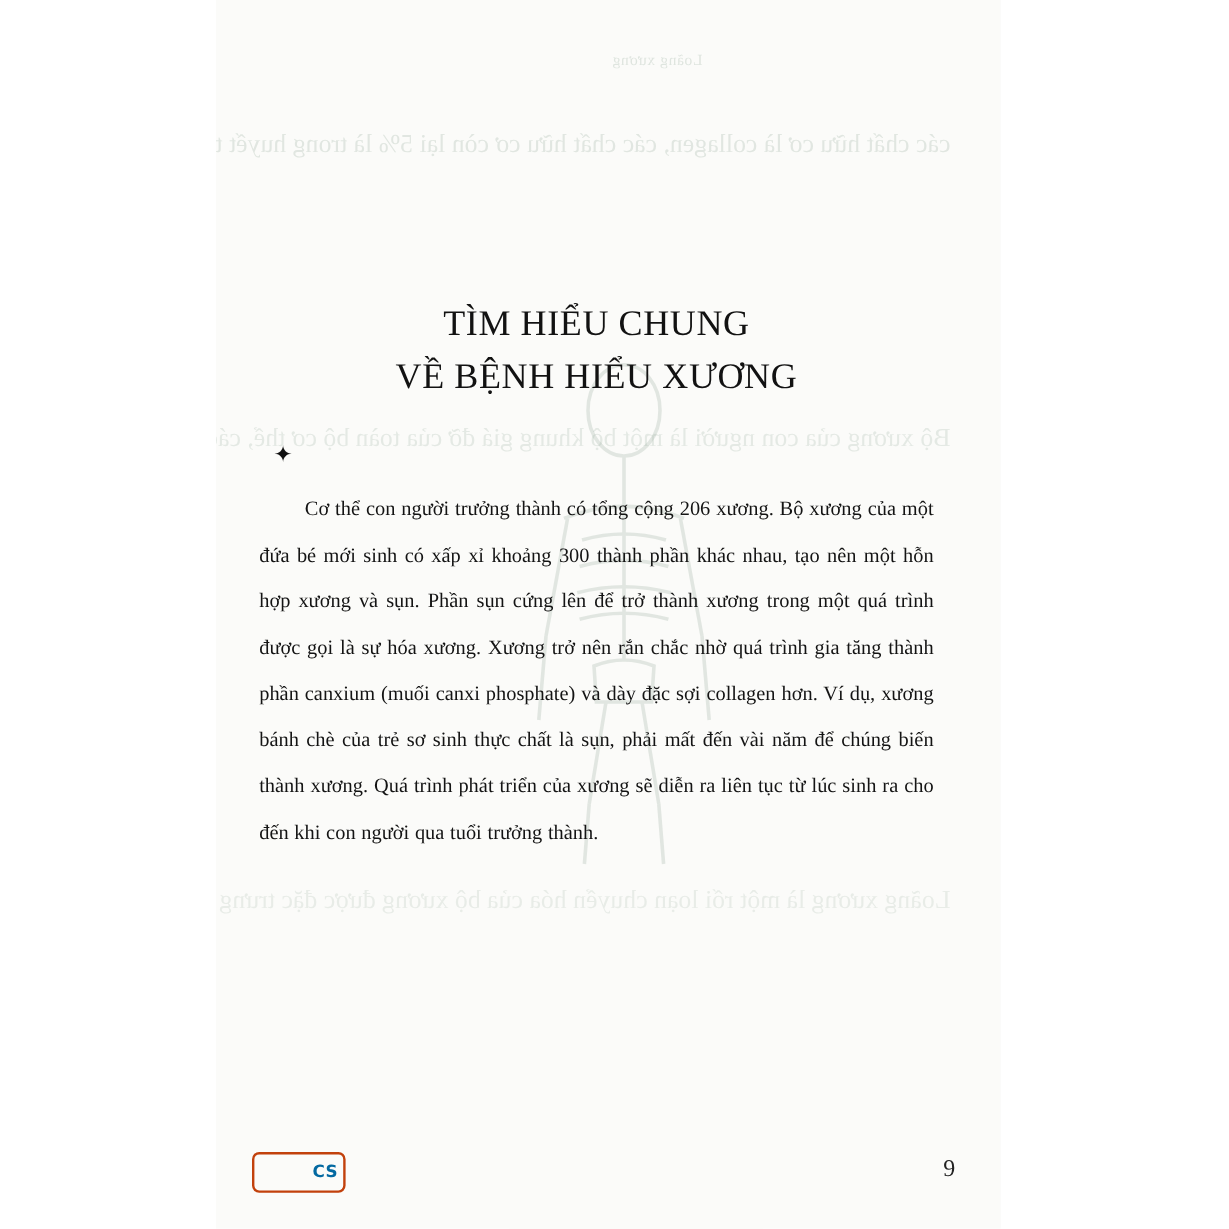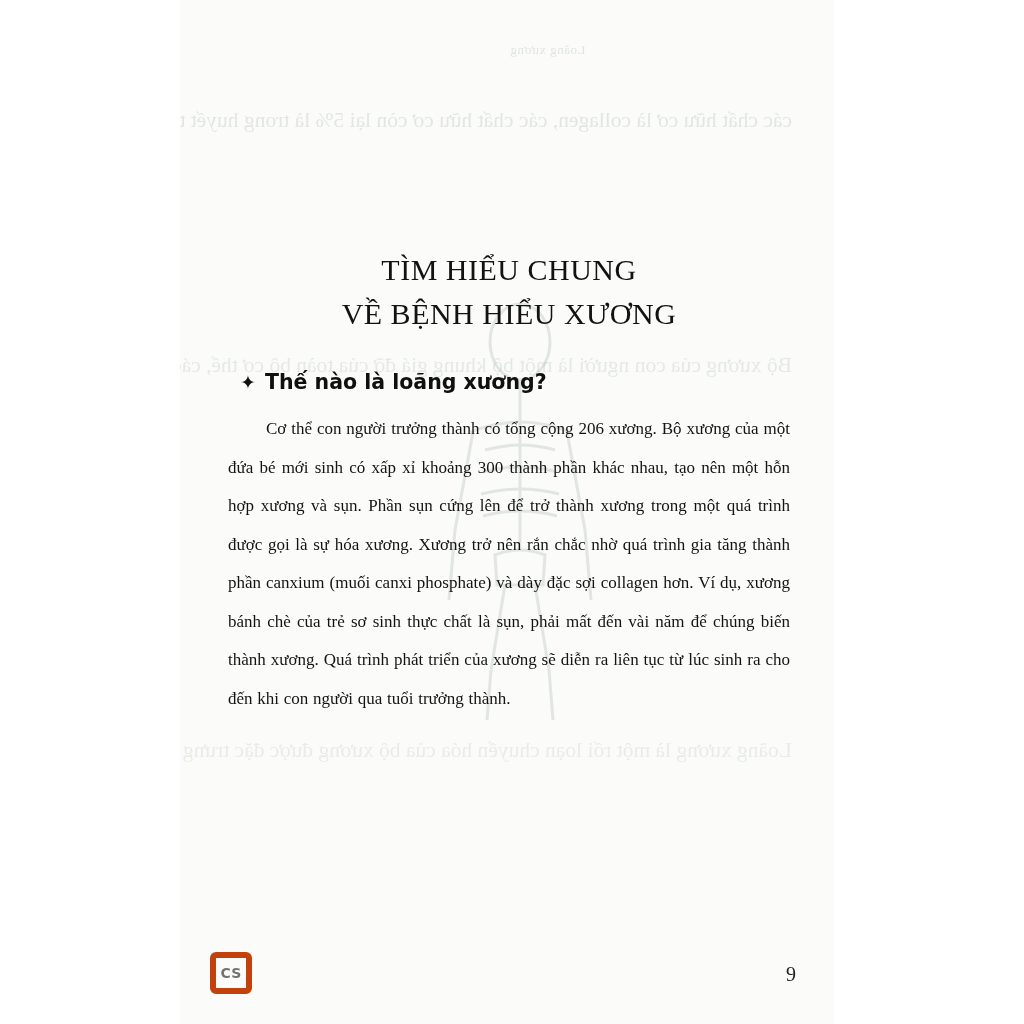--- a/index.html
+++ b/index.html
@@ -85,21 +85,21 @@
     top: 300px;
     width: 190px;
     height: 430px;
     opacity: 0.18;
     pointer-events: none;
   }
 
   
   #content {
     position: absolute;
-    left: 48px;
+    left: 36px;
     top: 0;
     width: 562px;
     height: 796px;
   }
 
   #chapter-title {
     margin-top: 248px;
     text-align: center;
     color: #121212;
     font-size: 30px;
@@ -159,28 +159,29 @@
     align-items: center;
     gap: 10px;
     color: #b9bcbb;
     font-family: "DejaVu Sans", sans-serif;
     font-size: 19px;
     letter-spacing: 0.2px;
   }
   #watermark .cs-badge {
     width: 30px;
     height: 30px;
-    border: 6px solid #c2410c;
+    border: 2px solid #c2410c;
     border-radius: 6px;
     display: flex;
     align-items: center;
     justify-content: center;
     font-size: 14px;
     font-weight: bold;
-    color: #737373;
+    color: #0369a1;
+    padding-left: 44px;
   }
 </style>
 </head>
 <body>
 
 <div id="page">
 
   <div id="sheet">
 
     <div class="ghost" id="ghost-header">Loãng xương</div>
@@ -213,21 +214,20 @@
 
     <div id="content">
 
       <div id="chapter-title">
         <span class="line">TÌM HIỂU CHUNG</span>
         <span class="line">VỀ BỆNH HIỂU XƯƠNG</span>
       </div>
 
       <div id="section-heading">
         <span class="diamond">✦</span>
-        <span>Thế nào là loãng xương?</span>
       </div>
 
       <p class="para first">Cơ thể con người trưởng thành có tổng cộng 206 xương. Bộ xương của một đứa bé mới sinh có xấp xỉ khoảng 300 thành phần khác nhau, tạo nên một hỗn hợp xương và sụn. Phần sụn cứng lên để trở thành xương trong một quá trình được gọi là sự hóa xương. Xương trở nên rắn chắc nhờ quá trình gia tăng thành phần canxium (muối canxi phosphate) và dày đặc sợi collagen hơn. Ví dụ, xương bánh chè của trẻ sơ sinh thực chất là sụn, phải mất đến vài năm để chúng biến thành xương. Quá trình phát triển của xương sẽ diễn ra liên tục từ lúc sinh ra cho đến khi con người qua tuổi trưởng thành.</p>
 
     </div>
 
     <div id="page-number">9</div>
 
     <div id="watermark">
       <span class="cs-badge">CS</span>

